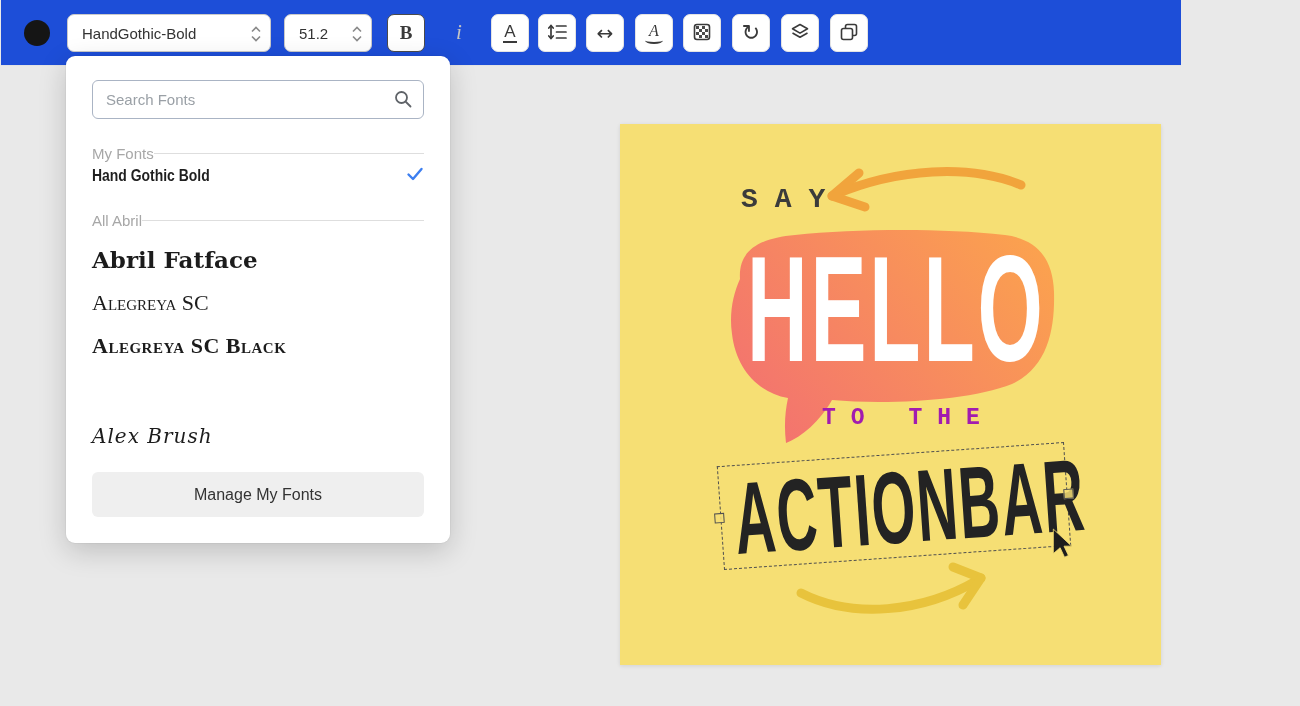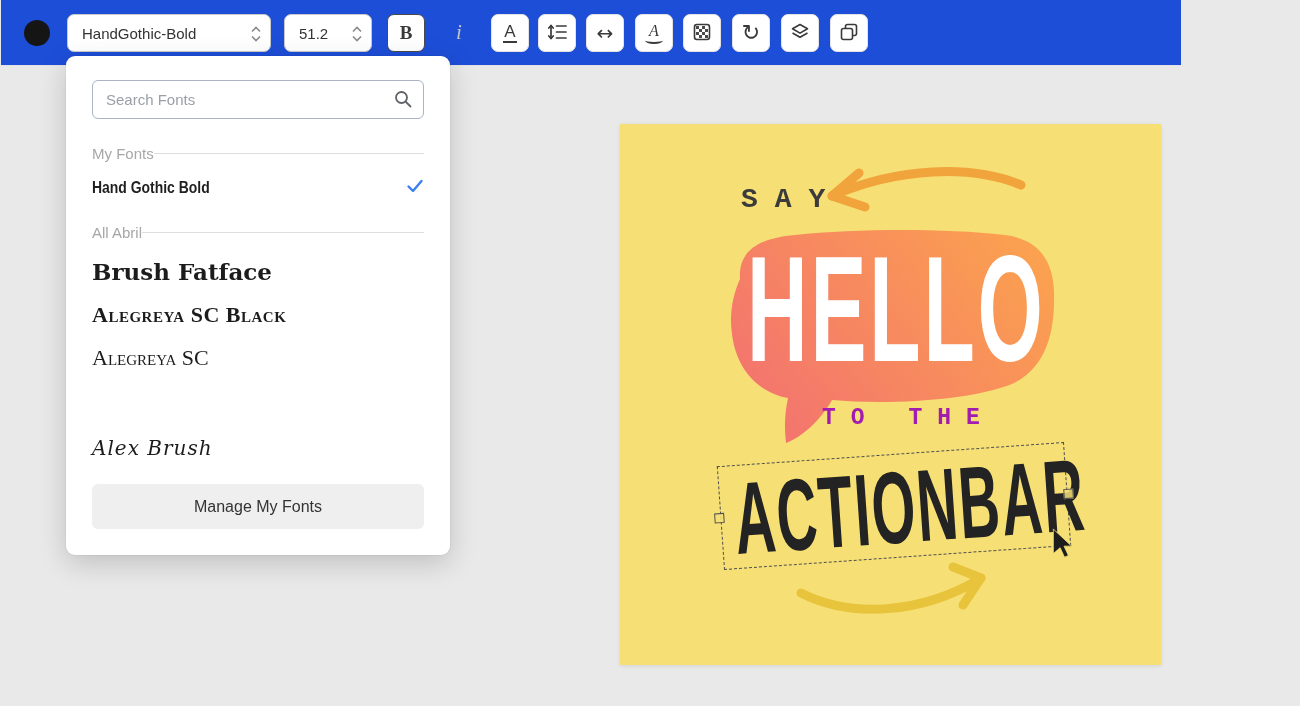--- a/index.html
+++ b/index.html
@@ -57,21 +57,21 @@
     width:100%; height:39px; border:1.5px solid #aab4c4; border-radius:6px;
     padding:0 56px 0 13px; font-size:15px; color:#333; outline:none;
     font-family:"Liberation Sans", sans-serif;
   }
   .search-input::placeholder { color:#9aa0a6; }
   .search-icon { position:absolute; right:11px; top:9px; }
   .section-row { display:flex; align-items:center; margin-top:26px; }
   .section-label { color:#a7a7a7; font-size:15px; white-space:nowrap; }
   .section-line { flex:1; height:1px; background:#dedede; }
   .font-item { display:flex; align-items:center; justify-content:space-between; cursor:pointer; }
-  .my-font-item { margin:16px 0 6px; }
+  .my-font-item { margin:4px 0 6px; }
   .hand-gothic {
     font-weight:700; font-size:17px; color:#1f1f1f;
     display:inline-block; transform:scaleX(0.82); transform-origin:left center;
     font-family:"Liberation Sans", sans-serif; letter-spacing:0;
   }
   .all-font-item { margin-top:17px; color:#1c1c1c; }
   .f-abril { font-family:"DejaVu Serif", serif; font-weight:700; font-size:23px; }
   .f-alegreya { font-family:"Liberation Serif", serif; font-variant:small-caps; font-size:22px; }
   .f-alegreya-black { font-family:"Liberation Serif", serif; font-variant:small-caps; font-weight:700; font-size:22px; letter-spacing:0.5px; }
   .f-alex { font-family:"DejaVu Serif", serif; font-style:italic; font-size:20px; letter-spacing:1px;margin-top:48px; }
@@ -246,27 +246,27 @@
       </svg>
     </span>
   </div>
 
   <div class="section-row">
     <span class="section-label">All Abril</span>
     <span class="section-line"></span>
   </div>
 
   <div class="font-item all-font-item">
-    <span class="f-abril">Brush Fatface</span>
+    <span class="f-abril">Abril Fatface</span>
+  </div>
+  <div class="font-item all-font-item">
+    <span class="f-alegreya">Alegreya SC</span>
   </div>
   <div class="font-item all-font-item">
     <span class="f-alegreya-black">Alegreya SC Black</span>
-  </div>
-  <div class="font-item all-font-item">
-    <span class="f-alegreya">Alegreya SC</span>
   </div>
   <div class="font-item all-font-item">
     <span class="f-alex">Alex Brush</span>
   </div>
 
   <button class="manage-btn">Manage My Fonts</button>
 </div>
 
 <div class="canvas-area">
   <div class="artboard">

